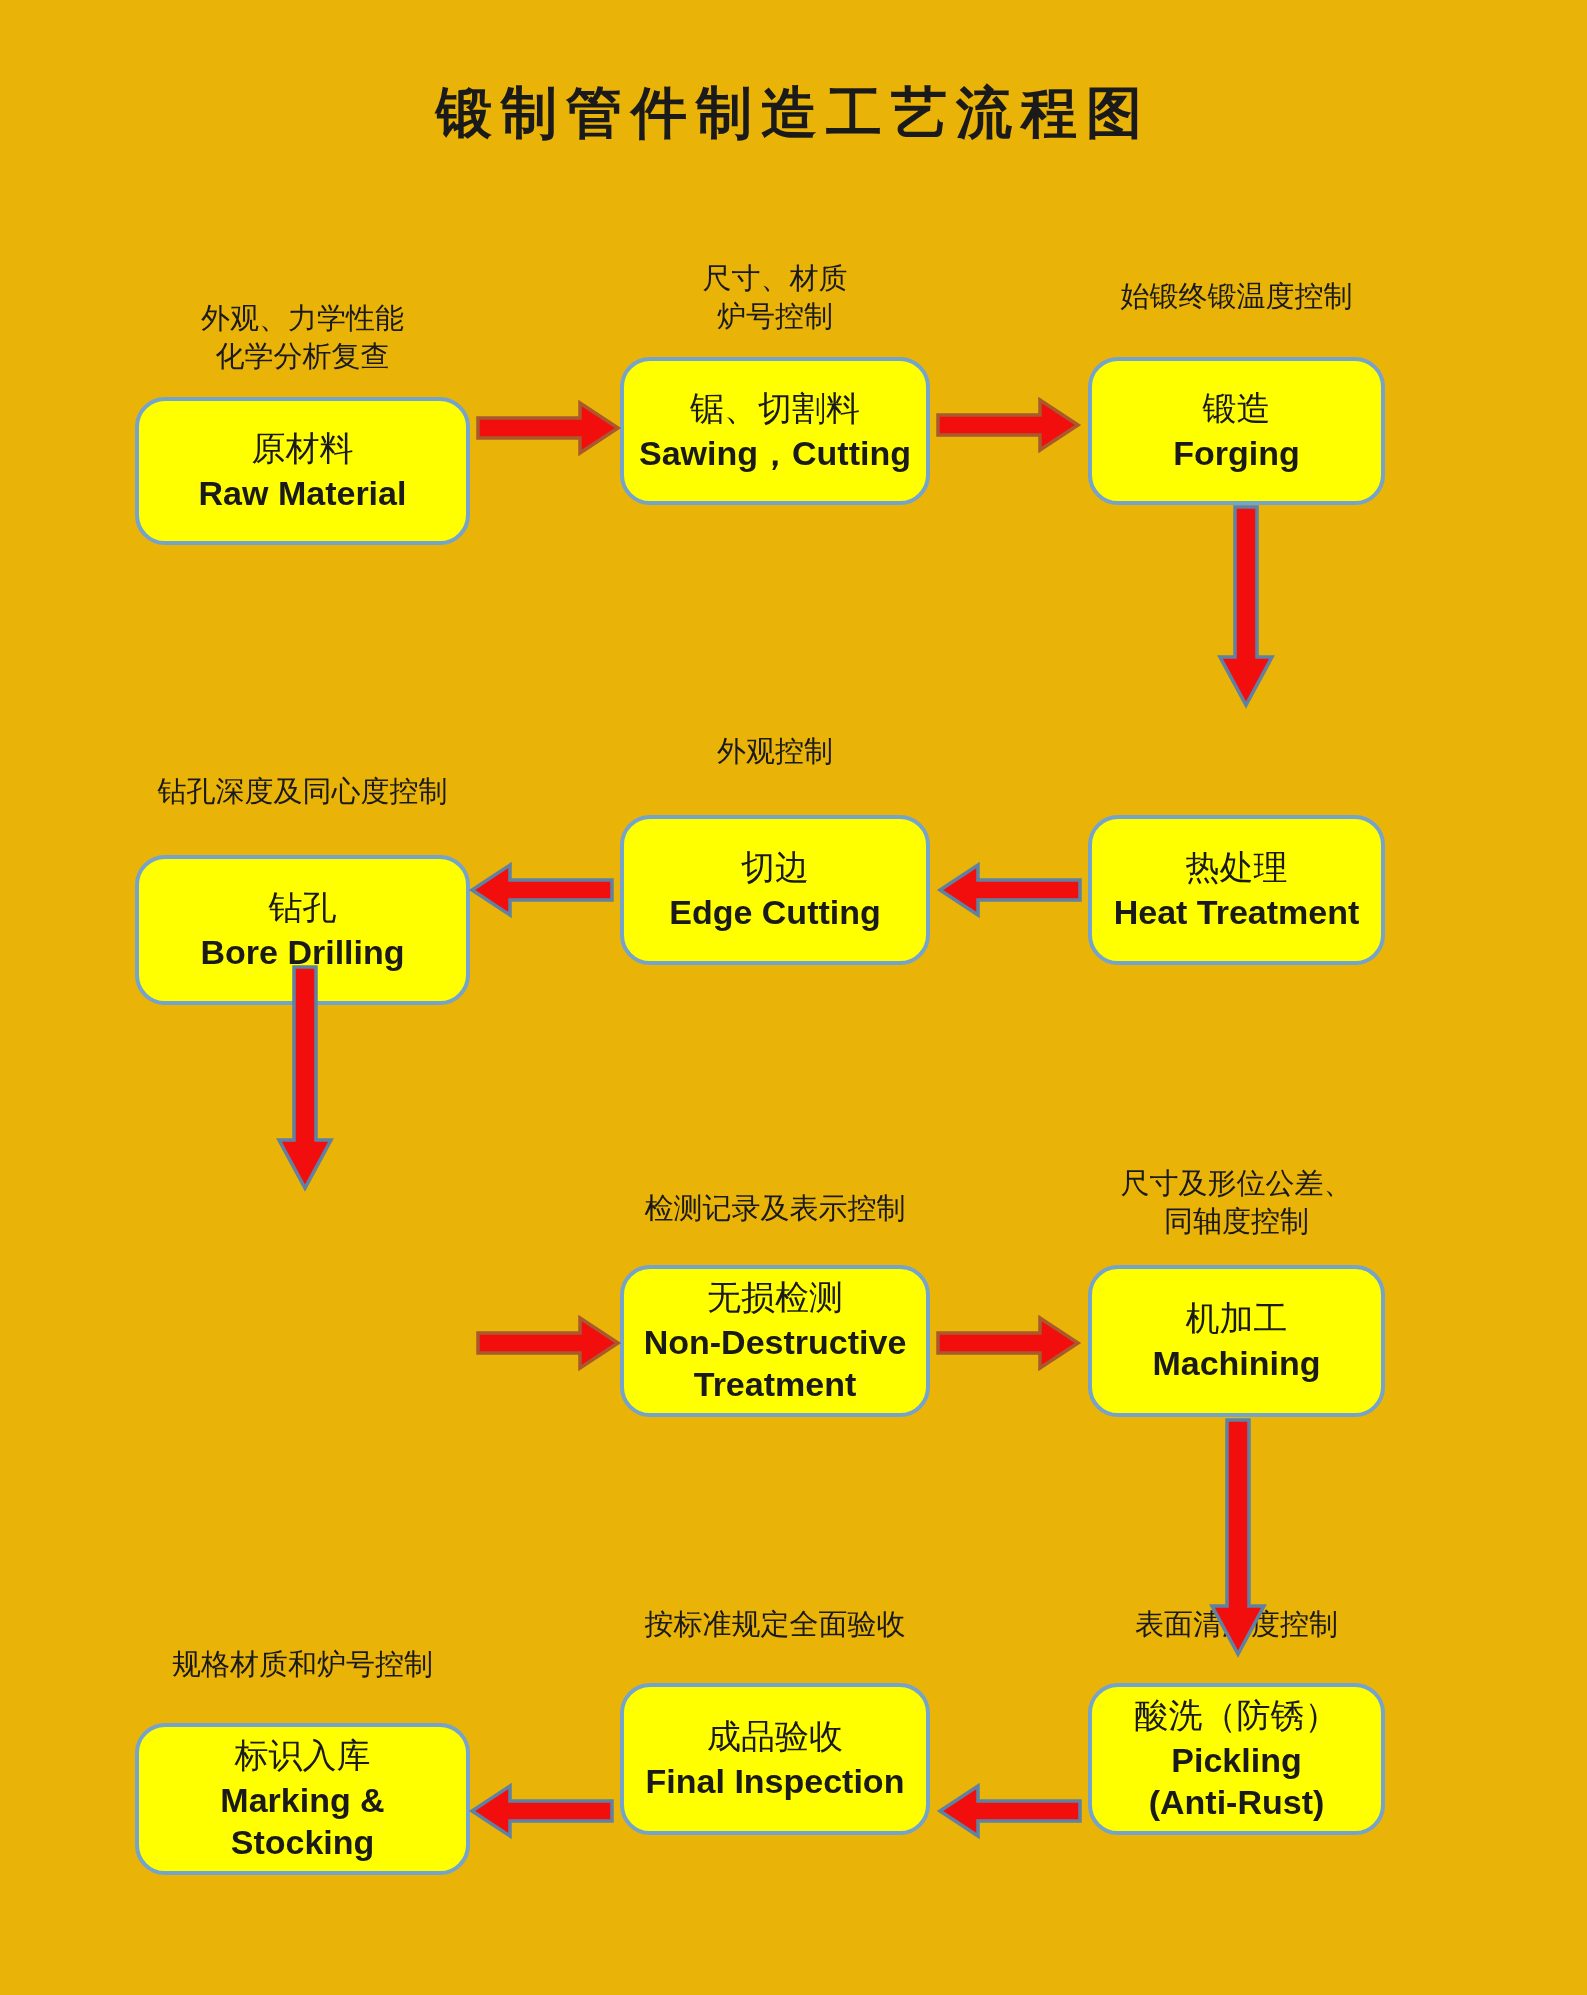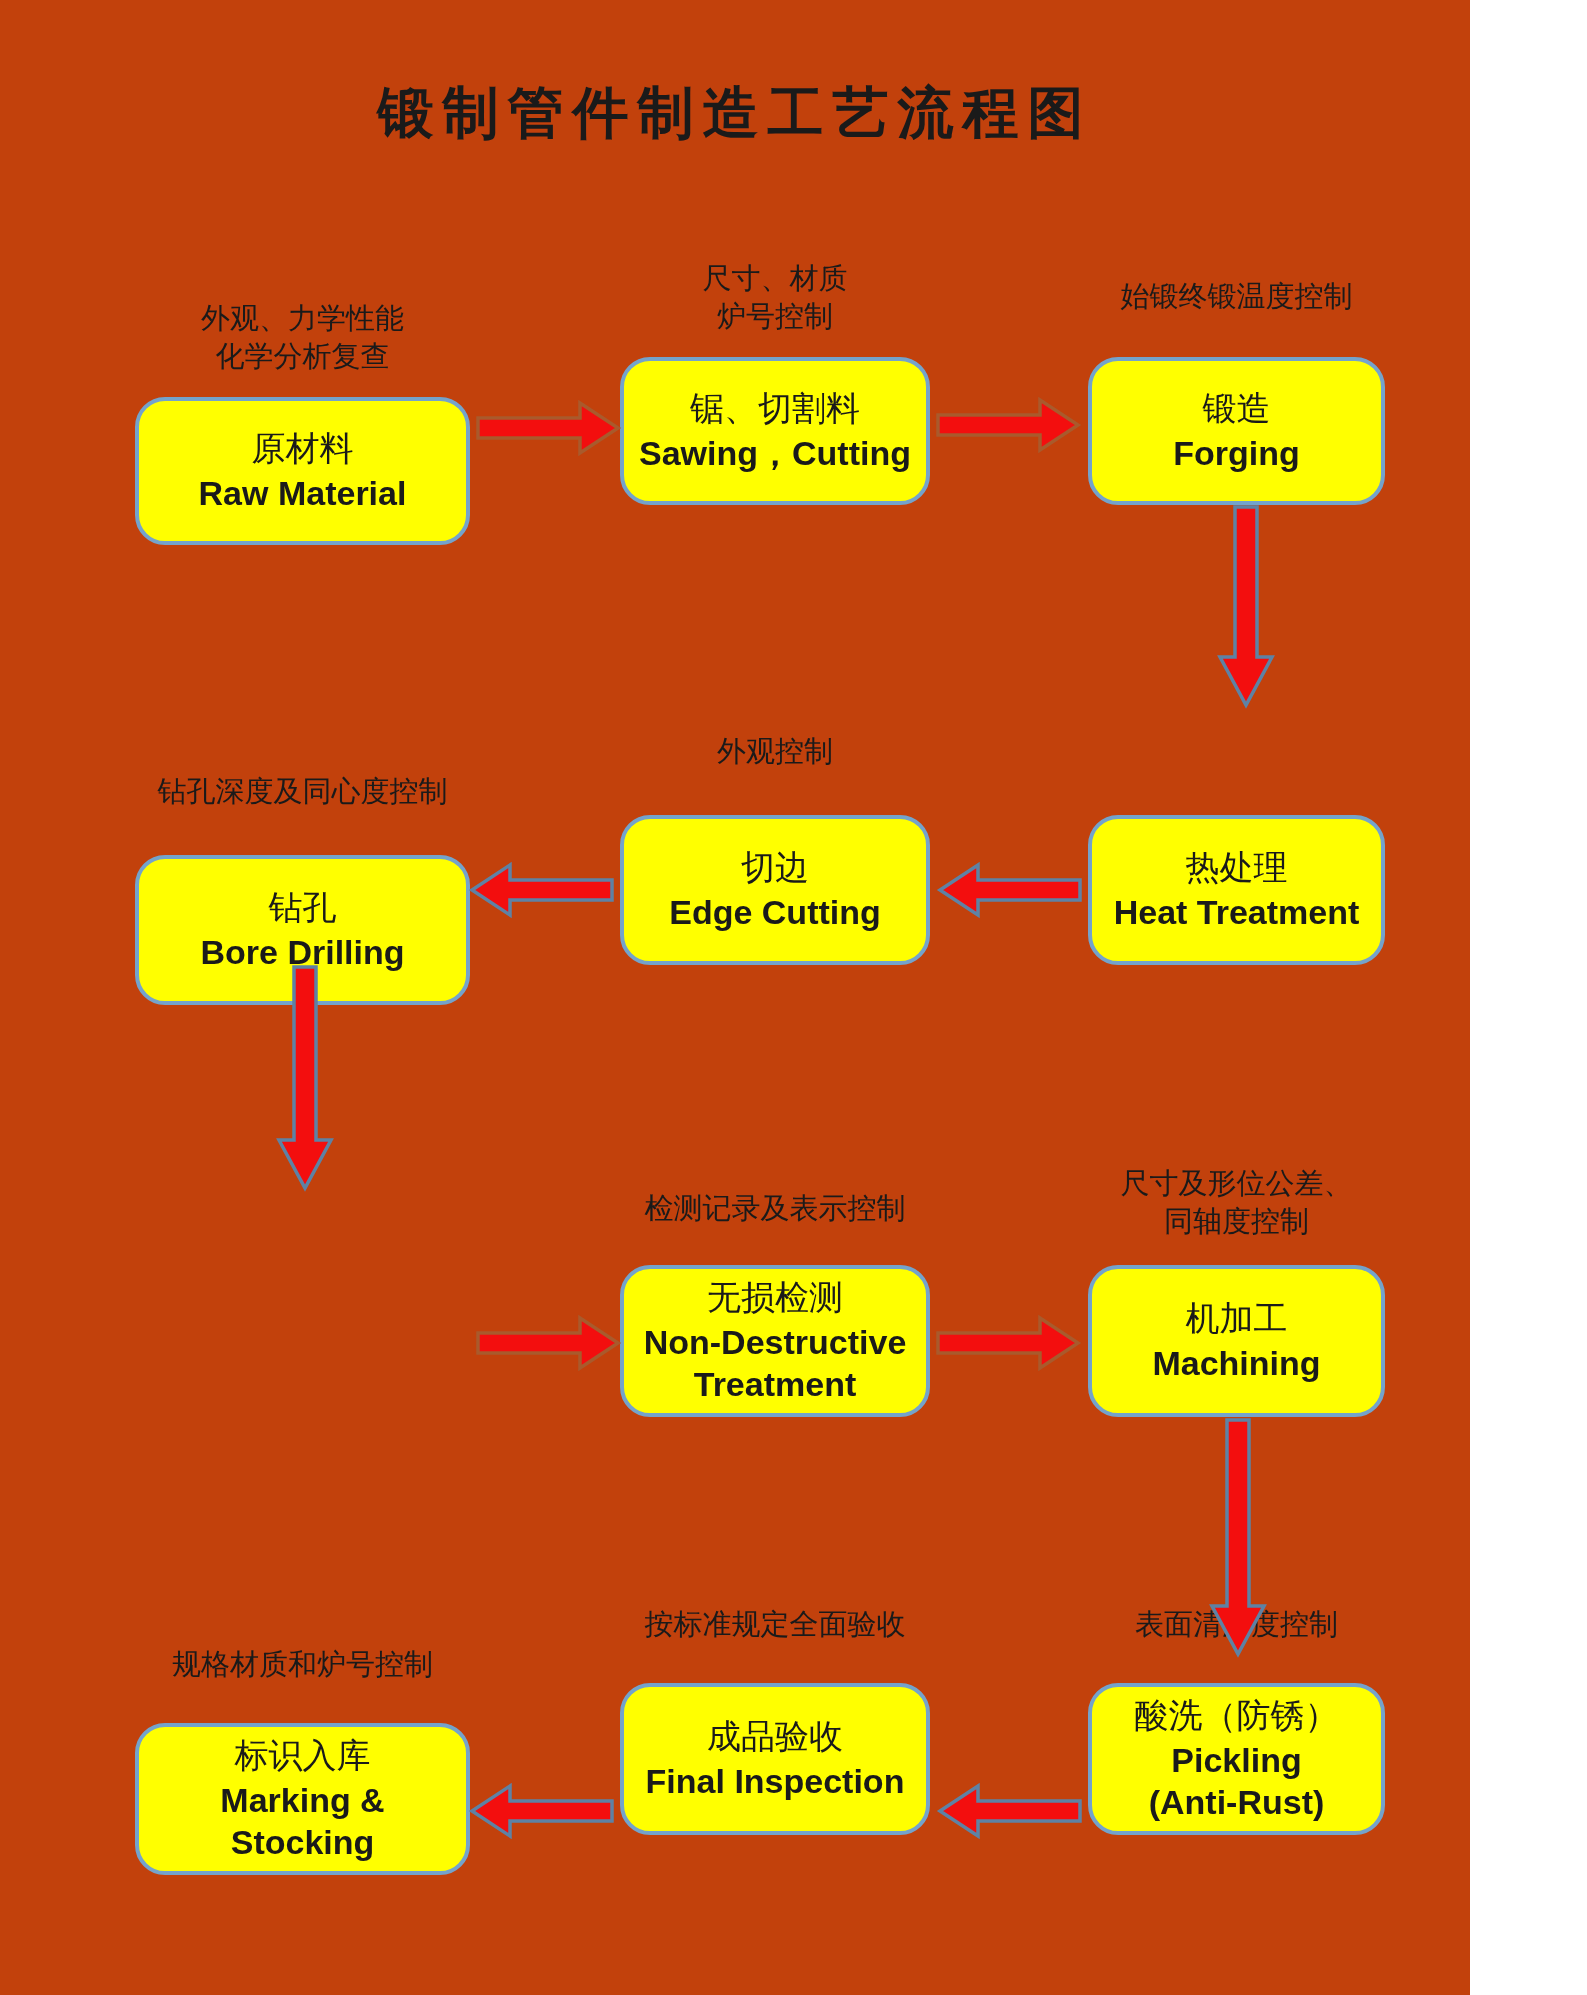--- a/index.html
+++ b/index.html
@@ -1,19 +1,19 @@
 <!DOCTYPE html>
 <html style="--box-fill: #ffff00; --box-border: #74a3cb; --arrow-fill: #f30e0e; --arrow-outline-warm: #a95a2c; --arrow-outline-cool: #5e82a4; --text: #1a1a1a;"><head>
 <meta charset="utf-8">
 <style>
   html,body{margin:0;padding:0;background:#ffffff;}
   #canvas{
     position:relative;
-    width:1470px;height:1995px;
-    background:#c2410c;
+    width:1587px;height:1995px;
+    background:#eab308;
     font-family:"Liberation Serif", serif;
     color:var(--text,#1a1a1a);
     overflow:hidden;
   }
   .page-title{
     position:absolute;top:76px;left:0;width:100%;
     text-align:center;
     font-size:56px;font-weight:700;letter-spacing:9px;
     font-family:"Liberation Serif", serif;
   }

